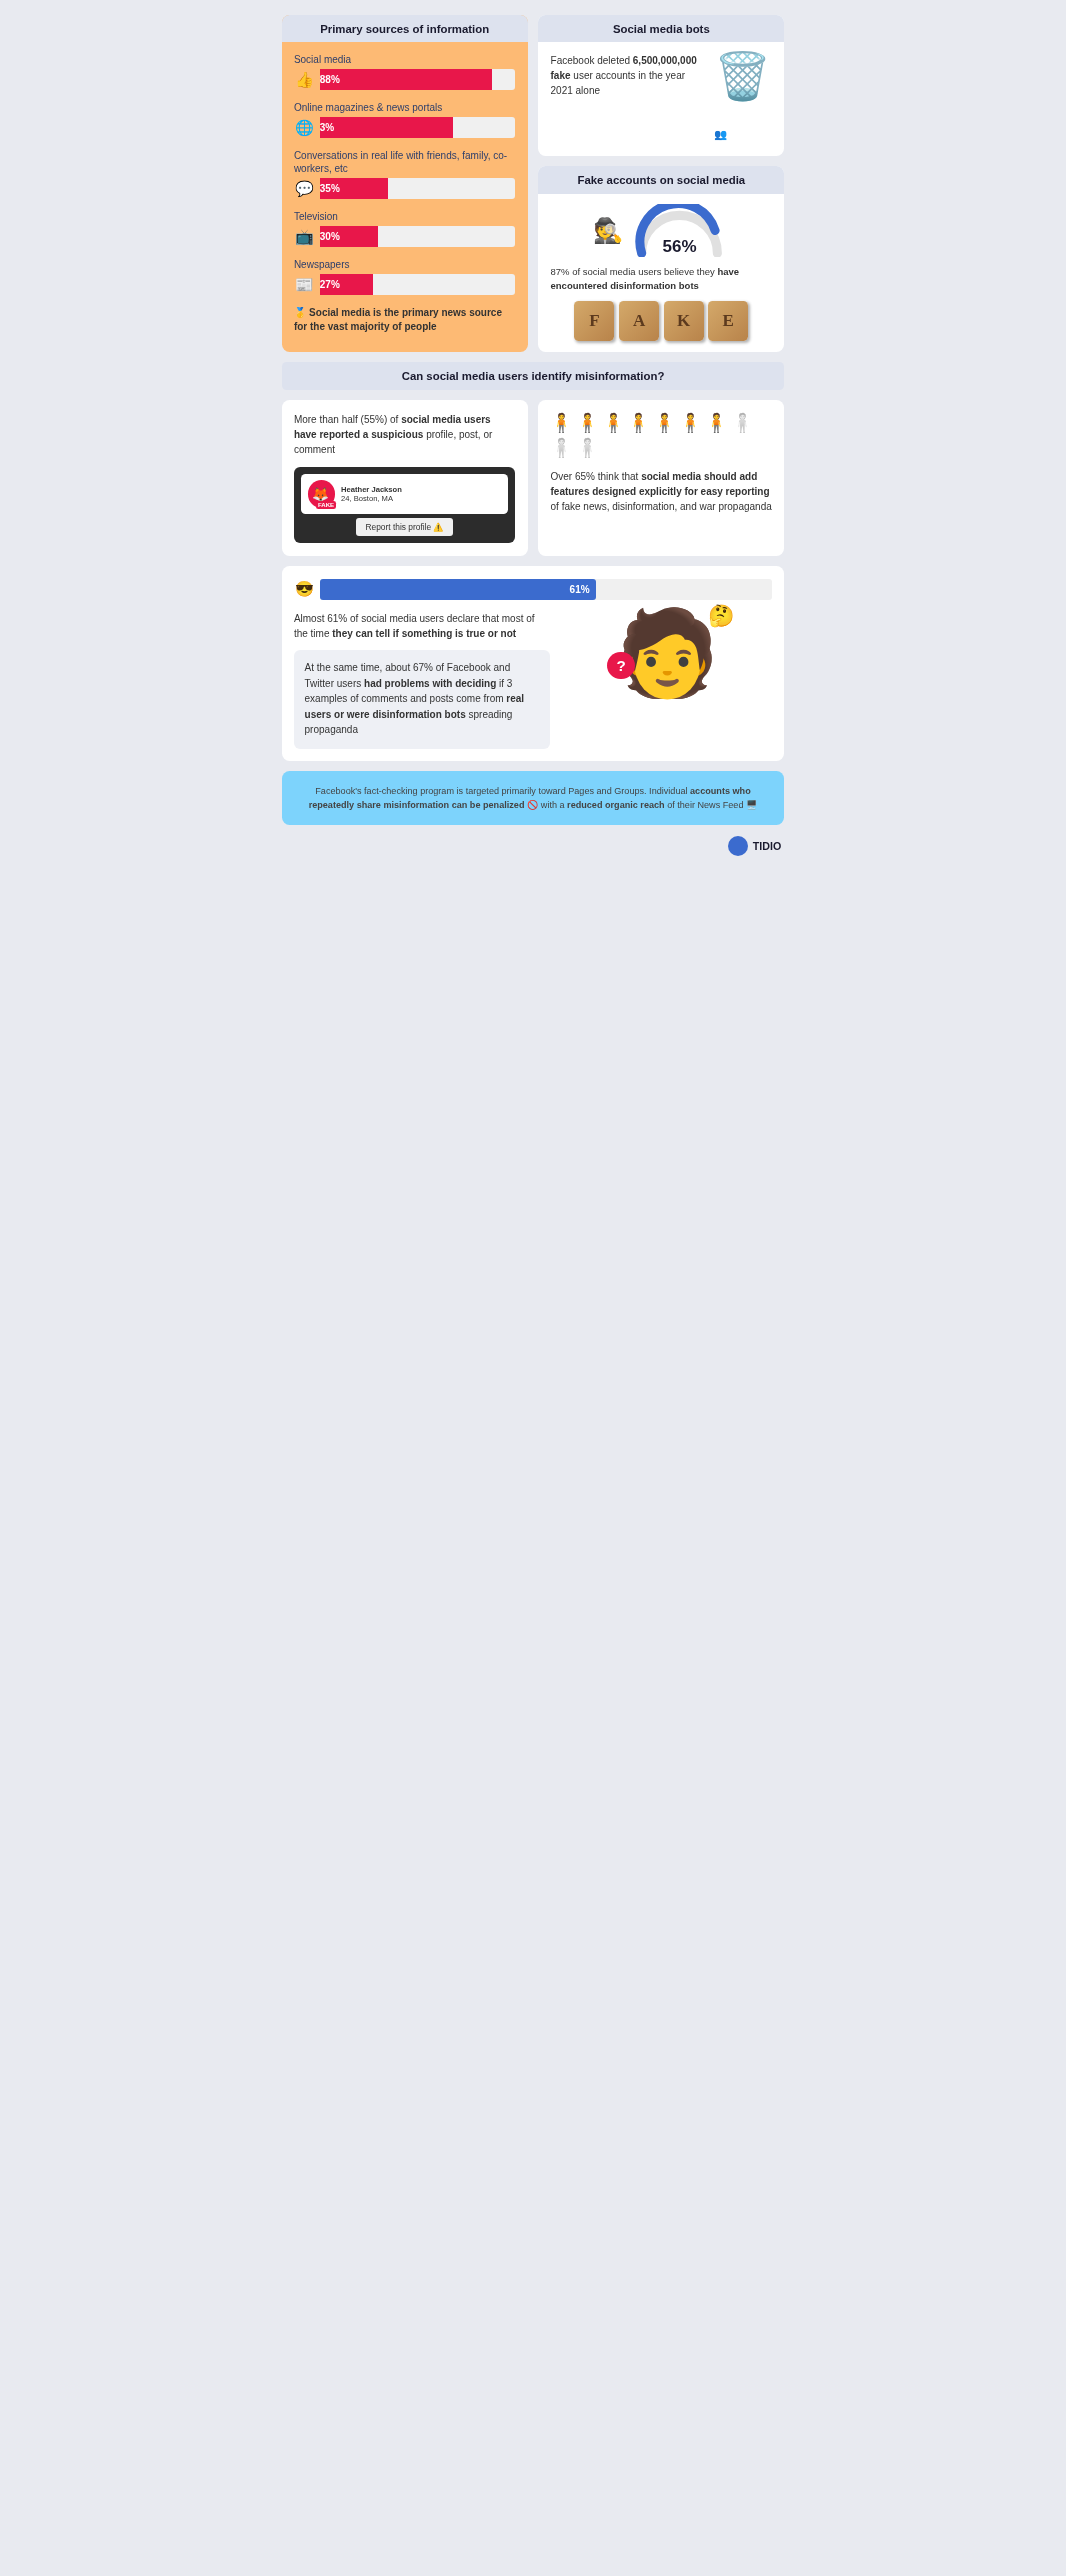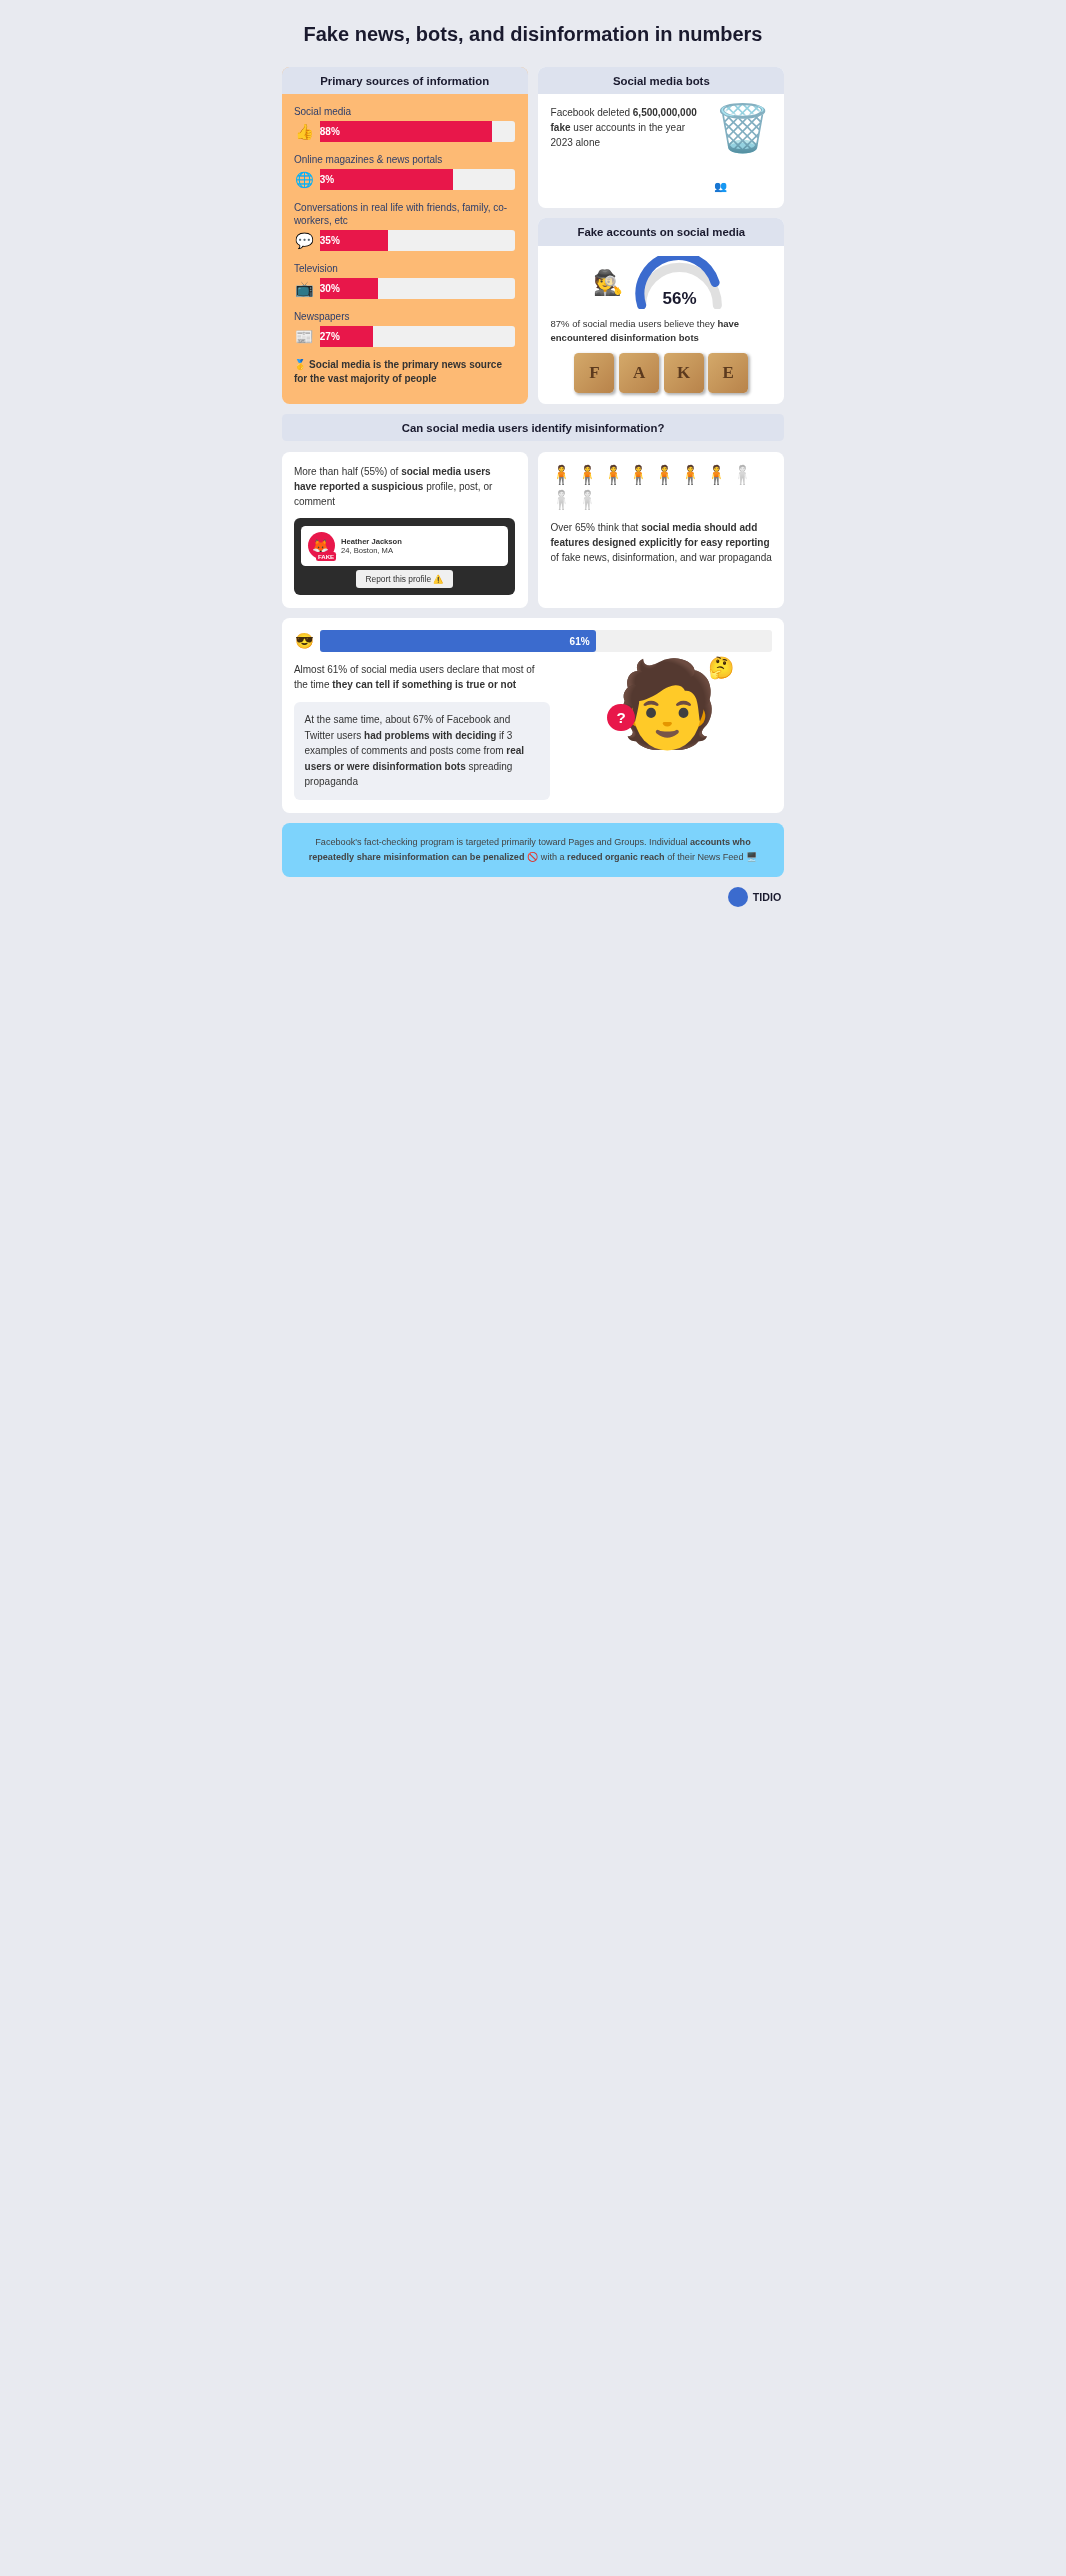--- a/index.html
+++ b/index.html
@@ -391,21 +391,20 @@
     .tidio-label {
       font-size: 10.7px;
       font-weight: 700;
       color: #1a1a2e;
     }
   </style>
 </head>
 <body>
 
 <div class="infographic">
-  <h1 class="main-title">Fake news, bots, and disinformation in numbers</h1>
 
   <div class="top-section">
 
     <div class="left-panel">
       <div class="panel-header">Primary sources of information</div>
       <div class="panel-content">
 
         <div class="bar-item">
           <div class="bar-label">Social media</div>
           <div class="bar-row">
@@ -471,21 +470,21 @@
         </div>
       </div>
     </div>
 
     <div class="right-panel">
 
       <div class="trash-card">
         <div class="panel-header">Social media bots</div>
         <div class="trash-content">
           <div class="trash-text">
-            <span>Facebook deleted </span><strong>6,500,000,000 fake</strong><span> user accounts in the year 2023 alone</span>
+            <span>Facebook deleted </span><strong>6,500,000,000 fake</strong><span> user accounts in the year 2021 alone</span>
           </div>
           <div class="trash-emoji">🗑️<br><span style="font-size:10.7px">👥</span></div>
         </div>
       </div>
 
       <div class="fake-card">
         <div class="panel-header">Fake accounts on social media</div>
         <div class="fake-content">
           <div class="gauge-container">
             <span class="gauge-icon-left">🕵️</span>

